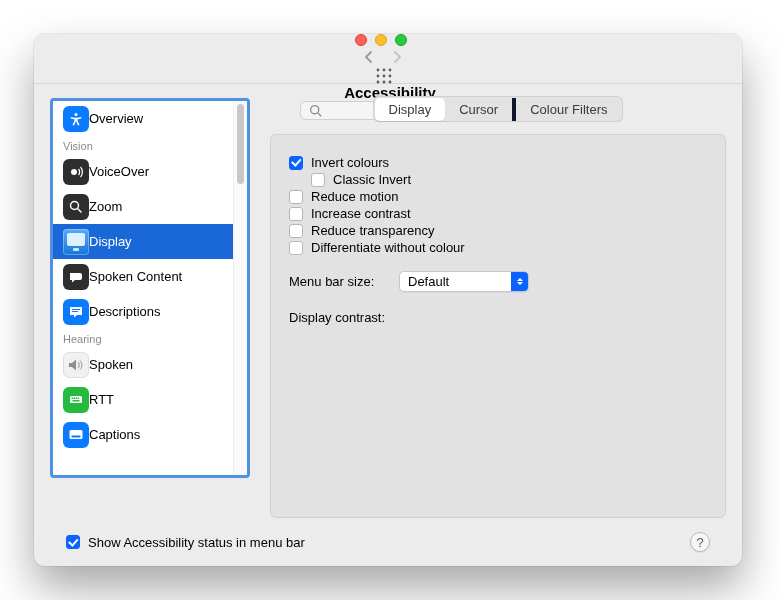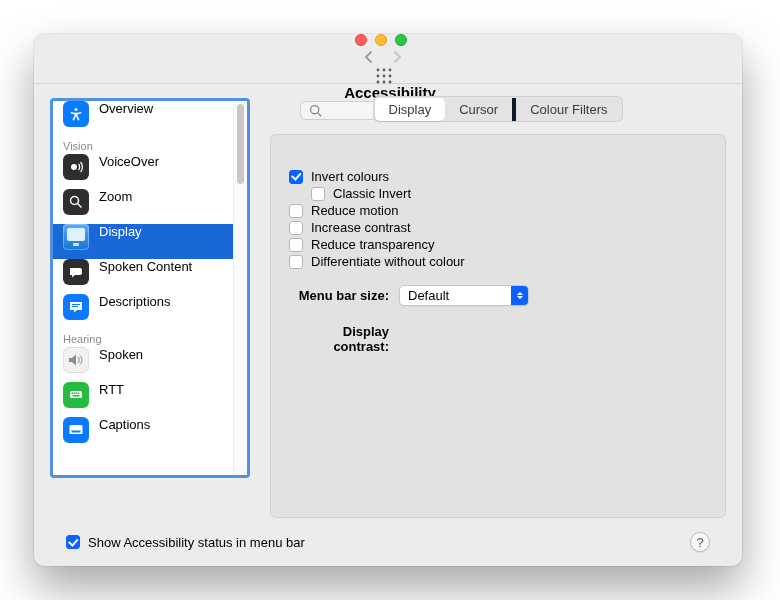--- a/index.html
+++ b/index.html
@@ -31,21 +31,21 @@
   .search input { border:none; background:transparent; outline:none; font-size:13px; color:#737373; width:100%;text-align:right; }
 
   
   .body { flex:1; display:flex; padding:14px 16px 6px 16px; gap:20px; }
   .sidebar-wrap { width:200px; }
   .sidebar {
     height:380px; border:3px solid #4f92e3; border-radius:4px; background:#fff;
     overflow:hidden; display:flex; flex-direction:column;
   }
   .list { overflow:auto; }
-  .li { display:flex; align-items:flex-start; gap:10px; height:35px; padding:0 10px; }
+  .li { display:flex; align-items:center; height:35px; padding:0 10px; }
   .li.selected { background:#1a68d8; color:#fff; }
   .icon { width:26px; height:26px; border-radius:6px; display:flex; align-items:center; justify-content:center; font-size:15px; color:#fff; flex:0 0 auto; }
   .sectionhdr { font-size:11px; color:#8a8a8a; padding:4px 10px 2px; }
   .li .lbl { font-size:13px; }
   .scrollbar { width:14px; background:#fafafa; border-left:1px solid #eee; position:relative; }
   .thumb { position:absolute; left:3px; top:3px; width:7px; height:80px; background:#c8c8c8; border-radius:4px; }
   .sidebar-inner { display:flex; height:100%; }
   .listcol { flex:1; }
 
   
@@ -64,31 +64,31 @@
 
   
   .content { flex:1; display:flex; flex-direction:column; }
   .seg { align-self:center; display:flex; background:#e3e3e3; border-radius:6px; padding:1.5px; margin-top:-2px; margin-bottom:12px; box-shadow:inset 0 0 0 1px #d0d0d0; }
   .seg .segbtn { padding:4px 14px; font-size:13px; color:#3a3a3a; cursor:default; }
   .seg .segbtn + .segbtn { border-left:4px solid #0f172a; }
   .seg .segbtn.active { background:#fff; border-radius:5px; box-shadow:0 1px 1px rgba(0,0,0,.1); border-left:none; }
   .seg .segbtn.active + .segbtn { border-left:none; }
 
   .panel {
-    background:#e2e2e2; border:1px solid #d0d0d0; border-radius:6px; flex:1; padding:32px 18px 20px;
+    background:#e2e2e2; border:1px solid #d0d0d0; border-radius:6px; flex:1; padding:18px 18px 20px;
   }
   .chkrow { display:flex; align-items:center; gap:8px; margin:2px 0; }
   .indent { margin-left:22px; }
   .chk { width:14px; height:14px; border-radius:3px; border:1px solid #b6b6b6; background:#fff; display:flex; align-items:center; justify-content:center; }
   .chk.checked { background:#0a63ff; border-color:#0a63ff; }
   .chk.checked::after { content:""; width:4px; height:7px; border:solid #fff; border-width:0 2px 2px 0; transform:rotate(42deg) translate(-.5px,-1px); }
   .chklabel { font-size:13px; }
 
   .formrow { display:flex; align-items:center; gap:10px; margin-top:16px; }
-  .formrow .flabel { width:100px; text-align:right; font-size:13px;font-weight:bold; }
+  .formrow .flabel { width:100px; font-size:13px; }
   .select {
     display:flex; align-items:center; justify-content:space-between;
     width:130px; height:21px; background:#fff; border:1px solid #c7c7c7; border-radius:5px; padding:0 0 0 8px;
     font-size:13px; box-shadow:0 1px 1px rgba(0,0,0,.05);
   }
   .select .arrows { width:17px; height:100%; background:#0a63ff; border-top-right-radius:4px; border-bottom-right-radius:4px; display:flex; flex-direction:column; align-items:center; justify-content:center; gap:1px; }
   .select .arrows span { width:0; height:0; border-left:3px solid transparent; border-right:3px solid transparent; }
   .select .arrows .up { border-bottom:3px solid #fff; }
   .select .arrows .dn { border-top:3px solid #fff; }
 

